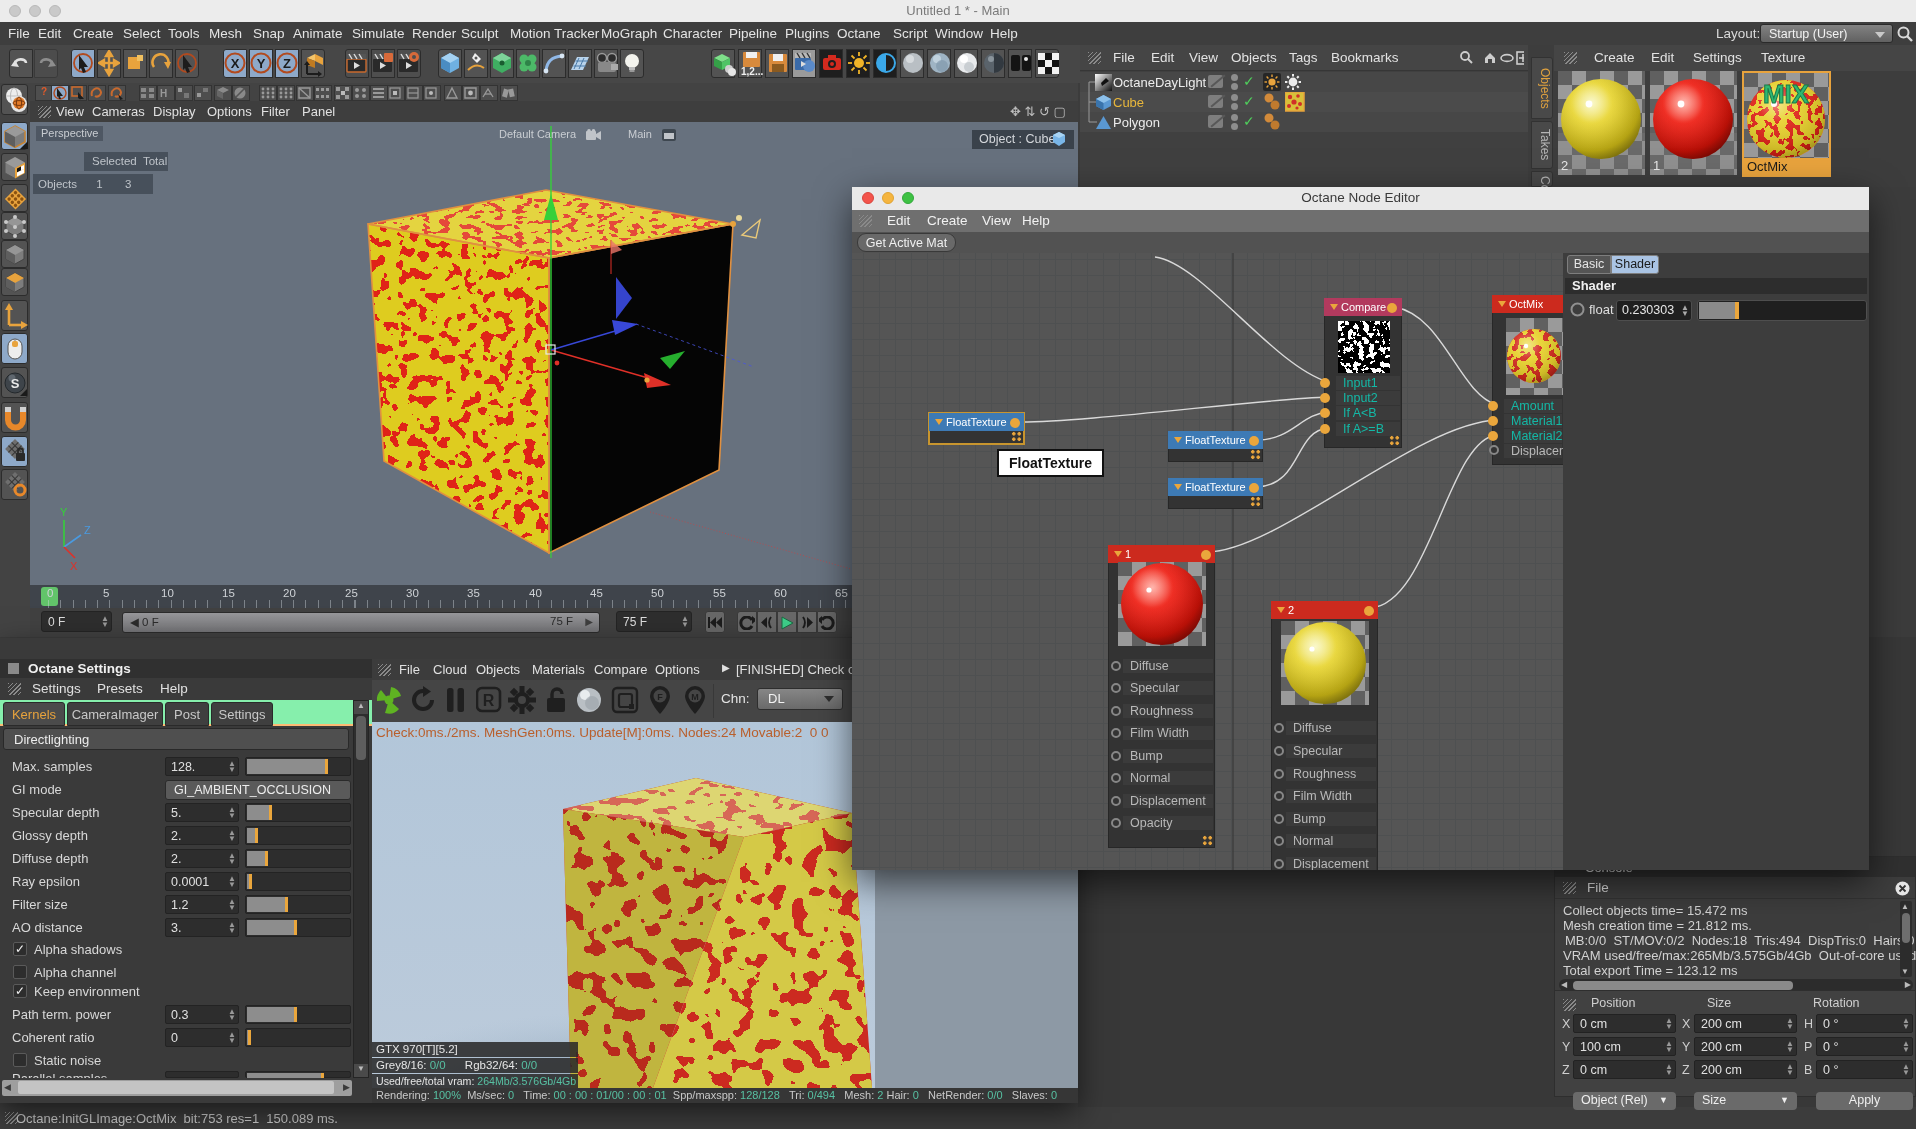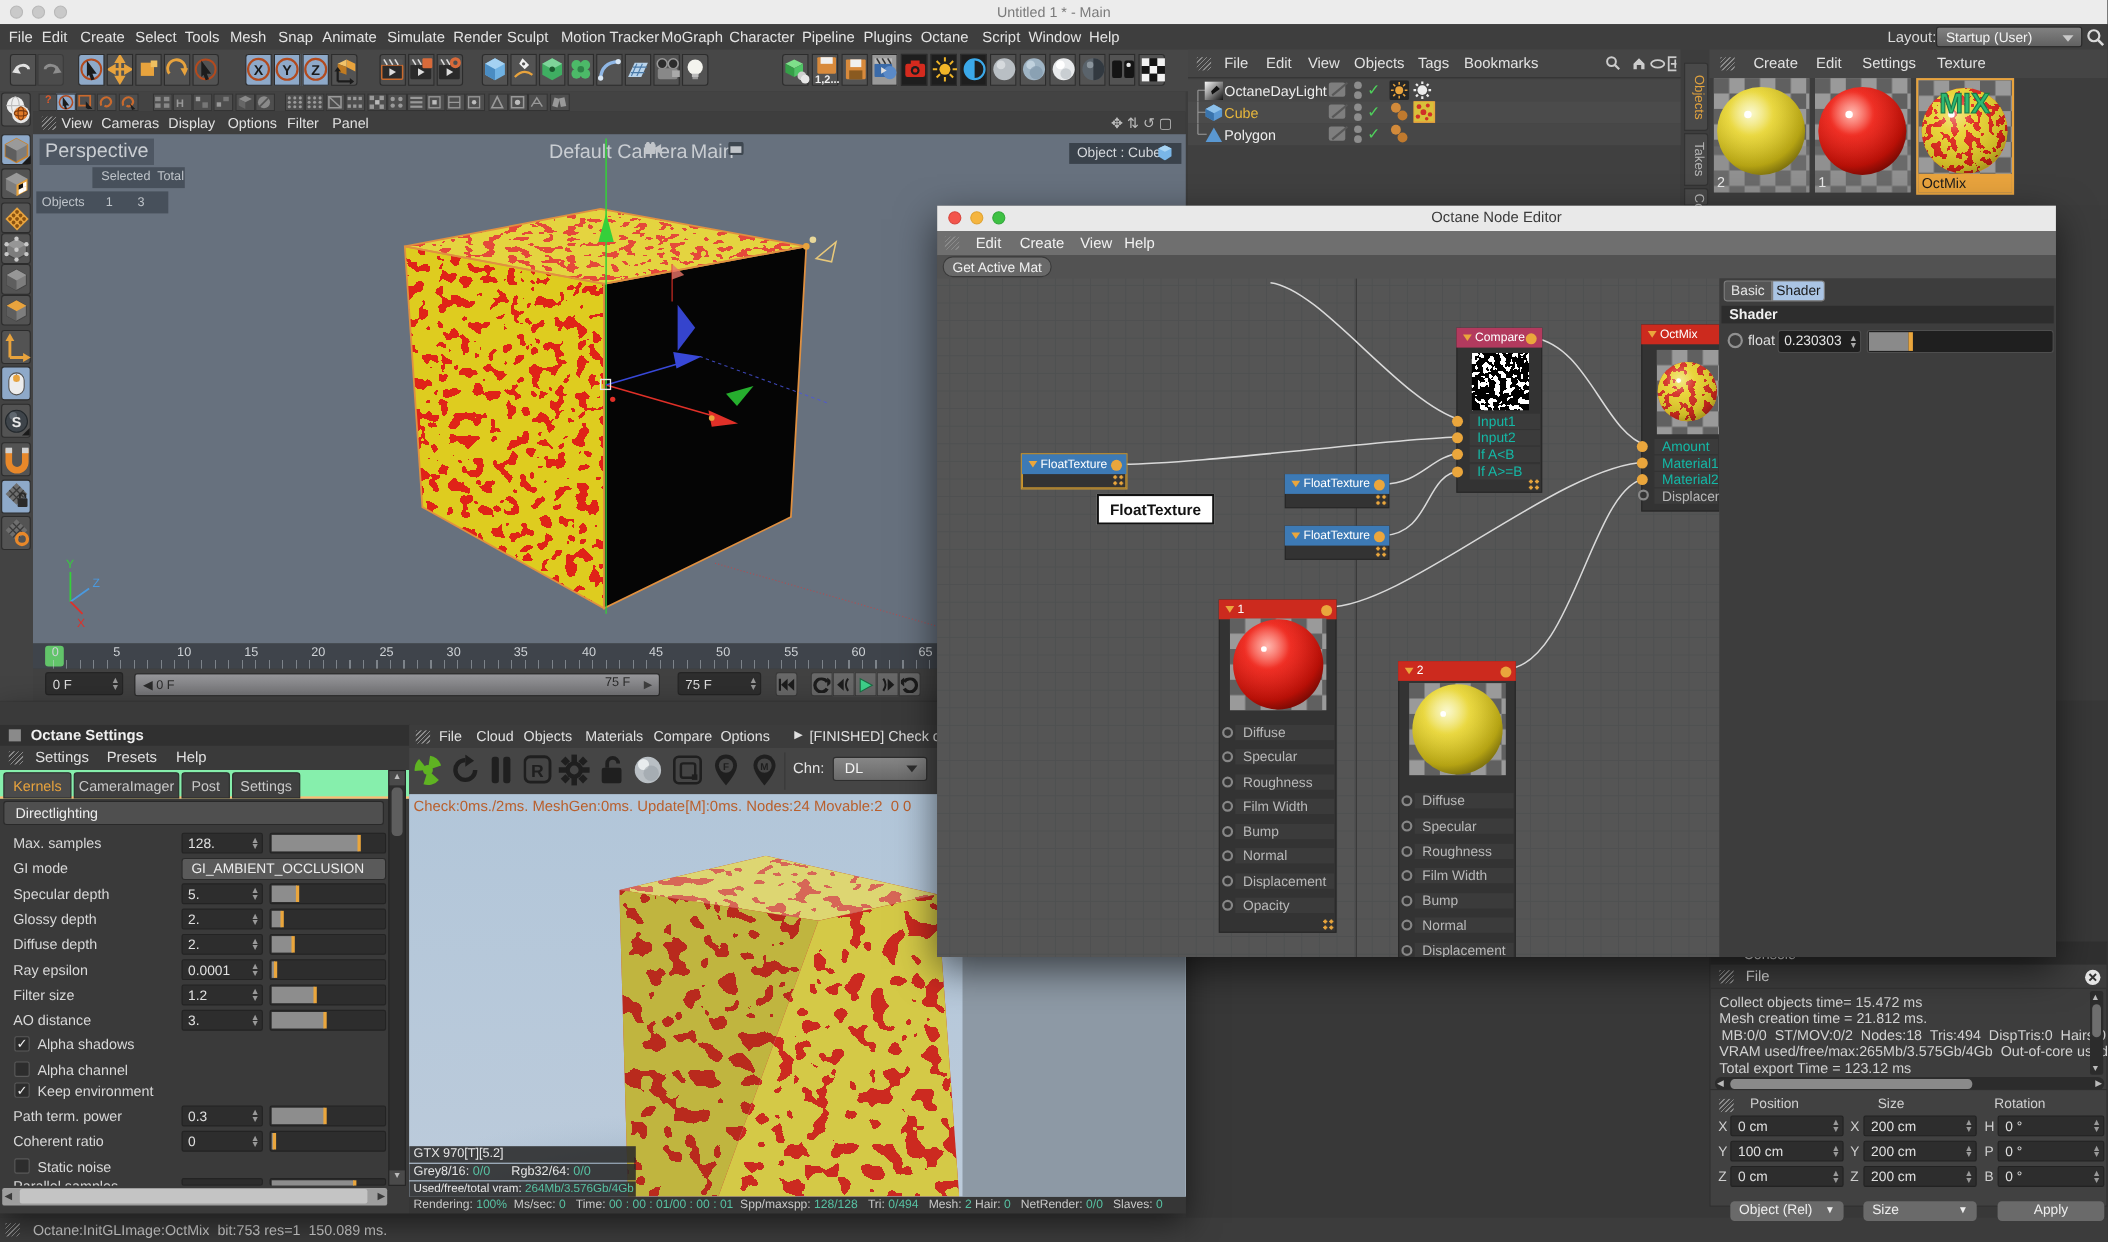--- a/index.html
+++ b/index.html
@@ -46,21 +46,21 @@
 .pb { position:absolute; left:1px; width:27px; height:28px; background:#535353;
   border:1px solid #2c2c2c; border-radius:3px; }
 .pb.sel { background:#8ea9c9; }
 .pb svg { position:absolute; left:1px; top:1px; }
 
 
 #vpmenu { left:30px; top:101px; width:1048px; height:21px; background:#3e3e3e;
   color:#e0e0e0; font-size:13px; }
 #vpmenu span { position:absolute; top:3px; }
 #viewport { left:30px; top:122px; width:1048px; height:463px; background:#67717e; overflow:hidden;}
-.vplabel { position:absolute; color:#c9cdd2; font-size:18px; }
+.vplabel { position:absolute; color:#c9cdd2; font-size:11px; }
 #vphud1 { position:absolute; left:54px; top:30px; width:84px; height:19px;
   background:rgba(64,72,82,.8); color:#bfc4ca; font-size:11.5px; padding:3px 0 0 8px;
   white-space:nowrap; }
 #vphud2 { position:absolute; left:3px; top:52px; width:120px; height:20px;
   background:rgba(64,72,82,.8); color:#bfc4ca; font-size:11.5px; padding:4px 0 0 5px;
   white-space:nowrap; }
 #objcube { position:absolute; left:942px; top:8px; width:102px; height:19px;
   background:rgba(50,58,66,.85); color:#d4d7db; font-size:12.5px; padding:2px 0 0 7px; }
 
 
@@ -1186,21 +1186,21 @@
   <span class="clab" style="left:127px;top:72px">Z</span>
   <div class="cbox" style="left:139px;top:69px;width:103px">200 cm<span class="stp" style="top:3px">▲<br>▼</span></div>
   <span class="clab" style="left:249px;top:72px">B</span>
   <div class="cbox" style="left:261px;top:69px;width:97px">0 °<span class="stp" style="top:3px">▲<br>▼</span></div>
   <div style="position:absolute;left:18px;top:101px;width:103px;height:18px;background:#6a6a6a;border-radius:4px;color:#eee;font-size:12.5px;padding:1px 8px">Object (Rel)<span style="position:absolute;right:8px;top:3px;font-size:9px">▼</span></div>
   <div style="position:absolute;left:139px;top:101px;width:103px;height:18px;background:#6a6a6a;border-radius:4px;color:#eee;font-size:12.5px;padding:1px 8px">Size<span style="position:absolute;right:8px;top:3px;font-size:9px">▼</span></div>
   <div style="position:absolute;left:261px;top:101px;width:97px;height:18px;background:#6a6a6a;border-radius:4px;color:#eee;font-size:12.5px;text-align:center;padding:1px">Apply</div>
 </div>
 <div id="statusbar" class="abs">
   <span class="grip" style="left:5px;top:5px"></span>
-  <span style="position:absolute;left:30px;top:4px">Octane:InitGLImage:OctMix&nbsp; bit:753 res=1&nbsp; 150.089 ms.</span>
+  <span style="position:absolute;left:16px;top:4px">Octane:InitGLImage:OctMix&nbsp; bit:753 res=1&nbsp; 150.089 ms.</span>
 </div>
 
 <div id="lv" class="abs">
   <div id="ospanel">
     <div style="position:absolute;left:0;top:0;width:100%;height:19px;background:#303030">
       <div style="position:absolute;left:8px;top:4px;width:11px;height:11px;background:#8a8a8a"></div>
       <span style="position:absolute;left:28px;top:2px;color:#f0f0f0;font-size:13.5px;font-weight:bold">Octane Settings</span>
     </div>
     <div style="position:absolute;left:0;top:19px;width:100%;height:22px;background:#3a3a3a">
       <span class="grip" style="left:8px;top:5px"></span>

